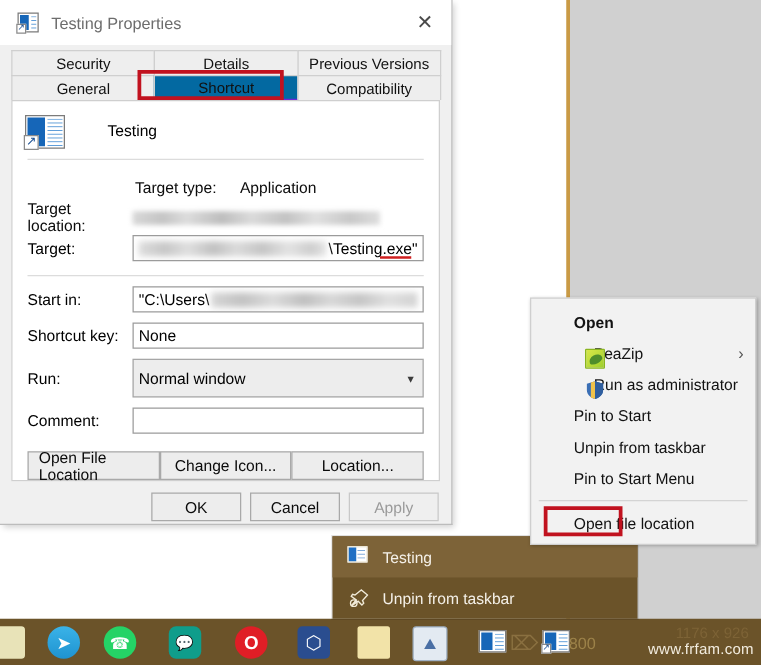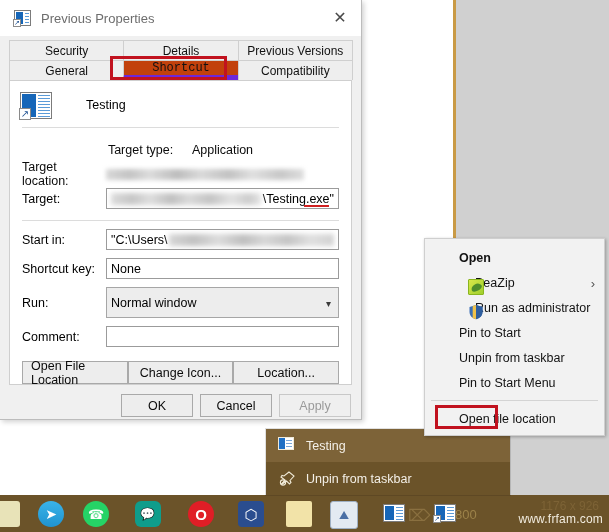--- a/index.html
+++ b/index.html
@@ -310,23 +310,22 @@
     border-bottom: none;
     margin-right: -1px;
     display: flex;
     align-items: center;
     justify-content: center;
     font-size: 12px;
     color: #111;
     box-sizing: border-box;
   }
   .tab.active {
-    background: #c2410c;
-    border-bottom: 5px solid #6d28d9;
-    font-family: Liberation Mono, monospace;
+    background: #0369a1;
+    border-bottom: 1px solid #6d28d9;
   }
   #tabpanel {
     position: absolute;
     left: 9px; top: 80px;
     width: 343px;
     height: 305px;
     background: #ffffff;
     border: 1px solid #cfcfcf;
     box-sizing: border-box;
   }
@@ -626,21 +625,21 @@
   <div id="titlebar">
     <span id="title-icon">
       <span class="winico">
         <span class="frame">
           <span class="blue"></span>
           <span class="lines"></span>
         </span>
         <span class="arrow">↗</span>
       </span>
     </span>
-    <span id="title-text">Previous Properties</span>
+    <span id="title-text">Testing Properties</span>
     <span id="close-btn">✕</span>
   </div>
 
   <div id="tabs">
     <div class="tabrow">
       <div class="tab">
         <span>Security</span>
       </div>
       <div class="tab">
         <span>Details</span>

